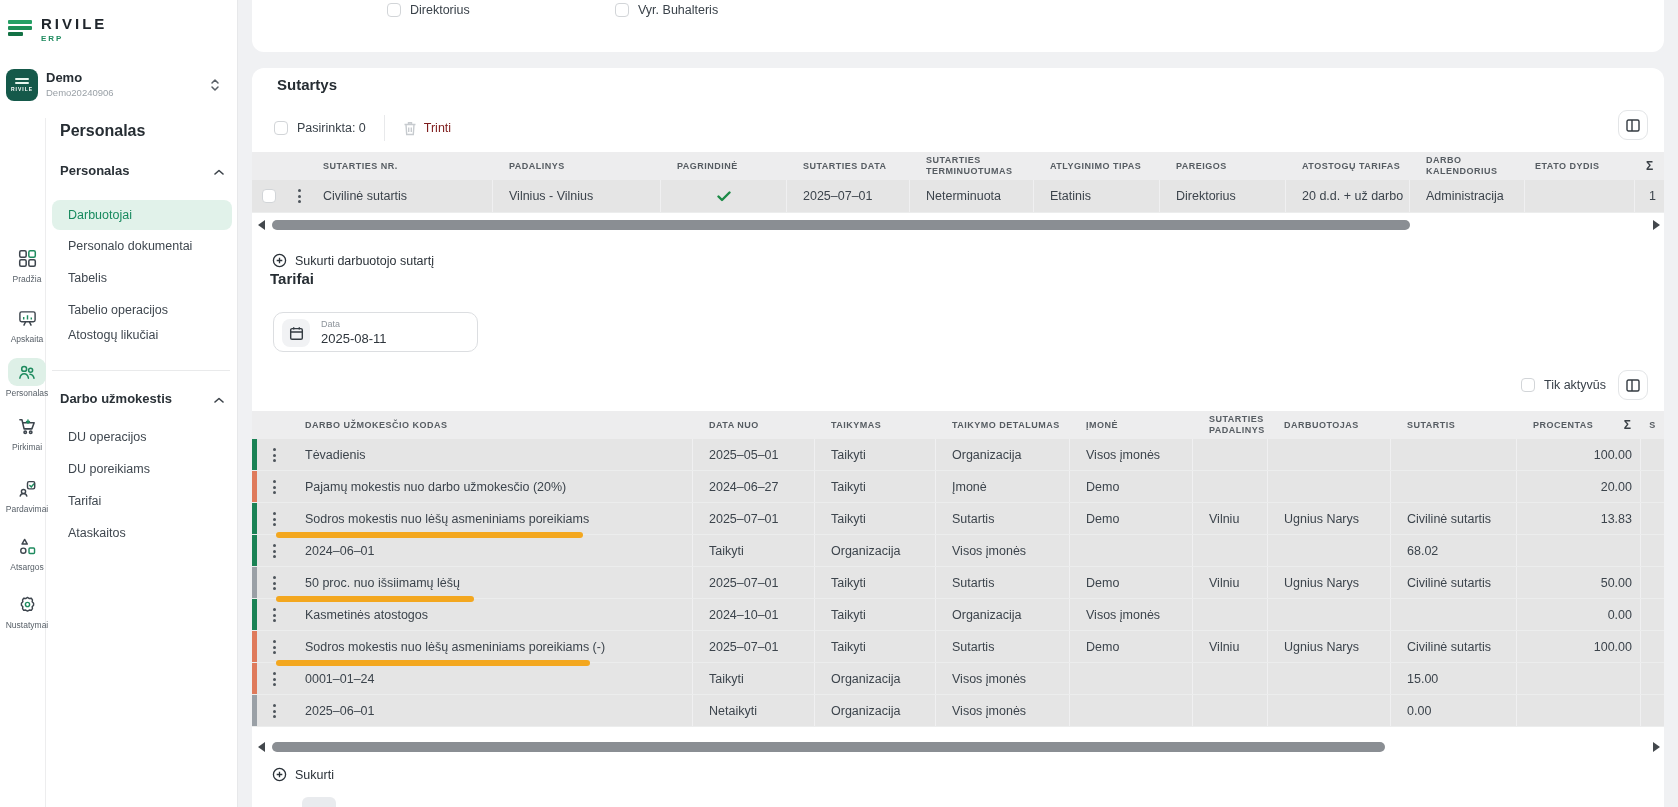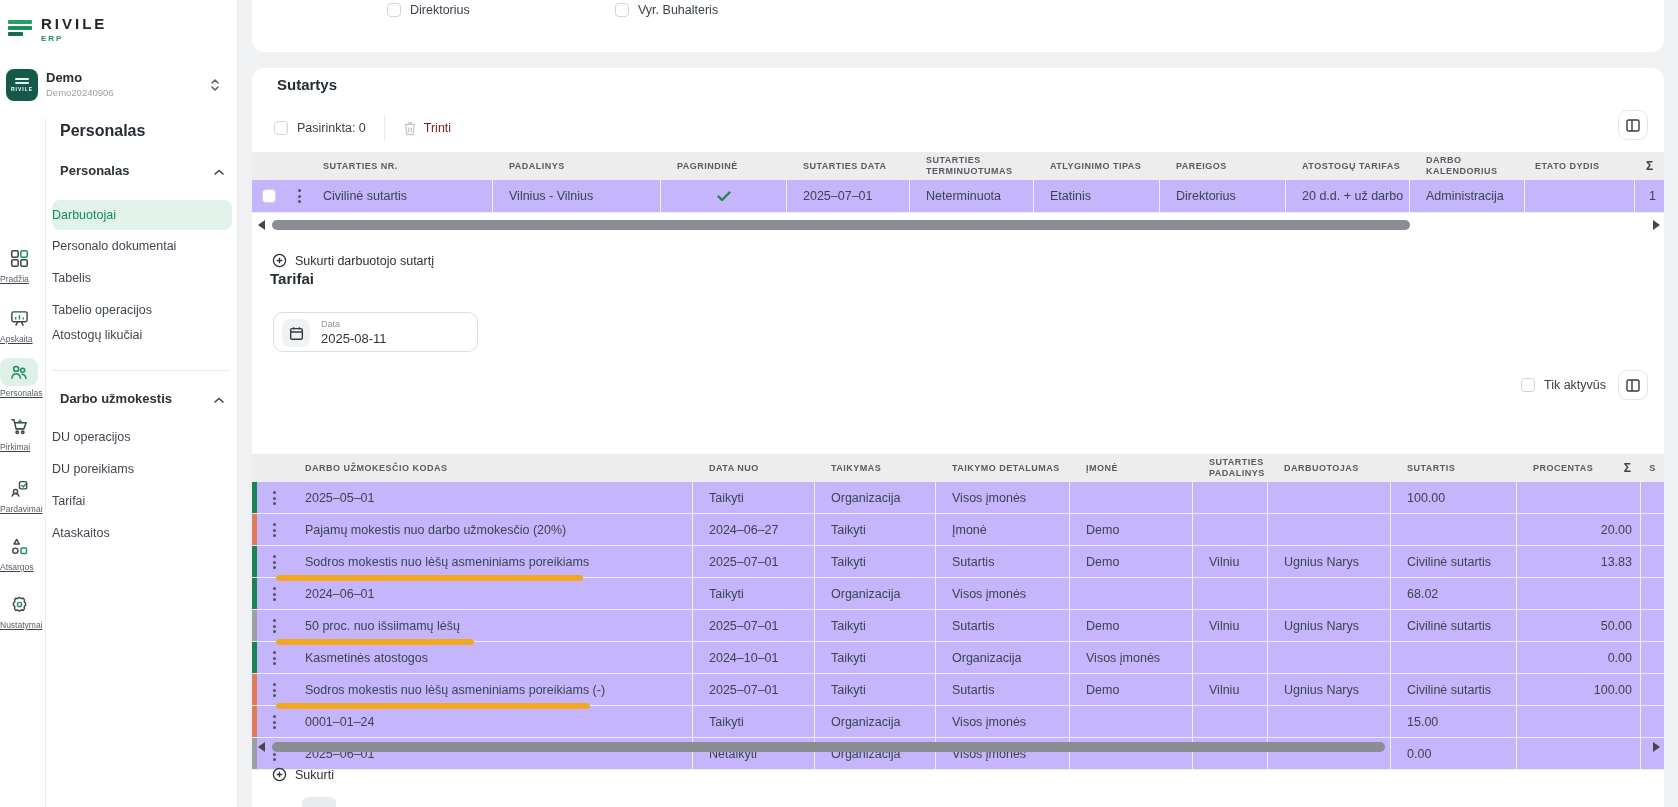--- a/index.html
+++ b/index.html
@@ -18,27 +18,27 @@
 .logo-name{font-size:15px;font-weight:bold;letter-spacing:3px;color:#20262c;line-height:1;}
 .logo-sub{font-size:8px;font-weight:bold;letter-spacing:2px;color:#1f8b5f;margin-top:3px;}
 .company{position:absolute;left:6px;top:68px;width:226px;height:36px;cursor:pointer;}
 .company-logo{position:absolute;left:0;top:1px;width:32px;height:32px;border-radius:8px;background:#15594a;display:flex;flex-direction:column;align-items:center;justify-content:center;gap:2px;}
 .company-logo .mb{display:block;height:2px;border-radius:1px;background:#e9f6ef;}
 .company-logo .mtx{font-size:5px;font-weight:bold;letter-spacing:1px;color:#fff;}
 .company-name{position:absolute;left:40px;top:2px;font-size:13px;font-weight:bold;color:#262d33;}
 .company-code{position:absolute;left:40px;top:19px;font-size:9.5px;color:#9aa1a7;}
 .company-toggle{position:absolute;right:12px;top:10px;}
 .rail{position:absolute;left:0;top:118px;bottom:0;width:46px;border-right:1px solid #ededee;background:#fff;}
-.rail-item{position:absolute;left:0;width:54px;display:flex;flex-direction:column;align-items:flex-start;cursor:pointer;text-decoration:underline;}
+.rail-item{position:absolute;left:0;width:54px;display:flex;flex-direction:column;align-items:center;cursor:pointer;}
 .rail-ic{width:38px;height:28px;display:flex;align-items:center;justify-content:center;border-radius:9px;}
 .rail-item.active .rail-ic{background:#def0e7;}
 .rail-lbl{font-size:8.5px;color:#596169;margin-top:2px;white-space:nowrap;}
 .menu-title{position:absolute;left:60px;top:122px;font-size:16px;font-weight:bold;color:#262d33;}
 .sec-h{position:absolute;left:60px;width:164px;font-size:13px;font-weight:bold;color:#2a3137;display:flex;justify-content:space-between;align-items:center;cursor:pointer;}
-.m-item{position:absolute;left:52px;width:180px;height:30px;line-height:30px;font-size:12.5px;color:#3f474f;border-radius:8px;cursor:pointer;white-space:nowrap;}
+.m-item{position:absolute;left:52px;width:180px;height:30px;line-height:30px;padding-left:16px;font-size:12.5px;color:#3f474f;border-radius:8px;cursor:pointer;white-space:nowrap;}
 .m-item.active{background:#e1f2ea;color:#178a5e;}
 .m-div{position:absolute;left:52px;top:370px;width:178px;height:1px;background:#e9eaeb;}
 
 
 .card{position:absolute;background:#fff;border-radius:12px;}
 #topcard{left:252px;top:-14px;width:1412px;height:66px;}
 #maincard{left:252px;top:68px;width:1412px;height:762px;}
 .chk{width:14px;height:14px;border:1.5px solid #d2d5d8;border-radius:4px;background:#fff;display:inline-block;flex:none;cursor:pointer;}
 .topchk{position:absolute;top:17px;display:flex;align-items:center;gap:9px;font-size:12.5px;color:#3a424a;}
 #topchk1{left:135px;}
@@ -54,25 +54,25 @@
 #colbtn1{left:1366px;top:42px;}
 #colbtn2{left:1366px;top:302px;}
 #tikrow{position:absolute;left:1269px;top:310px;display:flex;align-items:center;gap:9px;font-size:12.5px;color:#39414a;}
 
 
 .table{position:absolute;left:0;width:1412px;}
 #sut-table{top:84px;}
 #tar-table{top:343px;}
 .thead{display:flex;background:#ededee;align-items:stretch;}
 #sut-table .thead{height:28px;}
-#tar-table .thead{height:28px;margin-top:43px;}
+#tar-table .thead{height:28px;}
 .th{display:flex;align-items:center;font-size:9px;font-weight:bold;letter-spacing:.5px;color:#565c62;text-transform:uppercase;line-height:1.2;padding-left:16px;overflow:hidden;}
 .th span{display:block;}
 .sigma{font-size:12px;font-weight:bold;color:#3a4046;letter-spacing:0;}
-.srow,.trow{display:flex;background:#c4b5fd;border-bottom:1px solid #eceded;position:relative;font-size:12.5px;color:#3c444c;}
+.srow,.trow{display:flex;background:#e5e5e5;border-bottom:1px solid #eceded;position:relative;font-size:12.5px;color:#3c444c;}
 .srow{height:33px;}
 .trow{height:32px;}
 .cell{display:flex;align-items:center;padding-left:16px;border-right:1px solid #f0f0f1;overflow:hidden;white-space:nowrap;}
 .lead-cell{padding-left:0;border-right:none;position:relative;}
 .kebab{display:inline-flex;flex-direction:column;gap:2.5px;cursor:pointer;}
 .kebab i{width:3px;height:3px;border-radius:50%;background:#4d545b;}
 .accent{position:absolute;left:0;top:0;bottom:0;width:5px;}
 .acc-green .accent{background:#1a8255;}
 .acc-salmon .accent{background:#df7a5b;}
 .acc-gray .accent{background:#9aa0a6;}
@@ -420,20 +420,21 @@
       <div>
           <div class="trow acc-green">
             <div class="cell lead-cell">
               <div class="accent"></div>
               <div class="kebab">
                 <i></i>
                 <i></i>
                 <i></i>
               </div>
             </div>
+            <div class="cell">Tėvadienis</div>
             <div class="cell">2025–05–01</div>
             <div class="cell">Taikyti</div>
             <div class="cell">Organizacija</div>
             <div class="cell">Visos įmonės</div>
             <div class="cell"></div>
             <div class="cell"></div>
             <div class="cell"></div>
             <div class="cell">100.00</div>
             <div class="cell"></div>
           </div>

